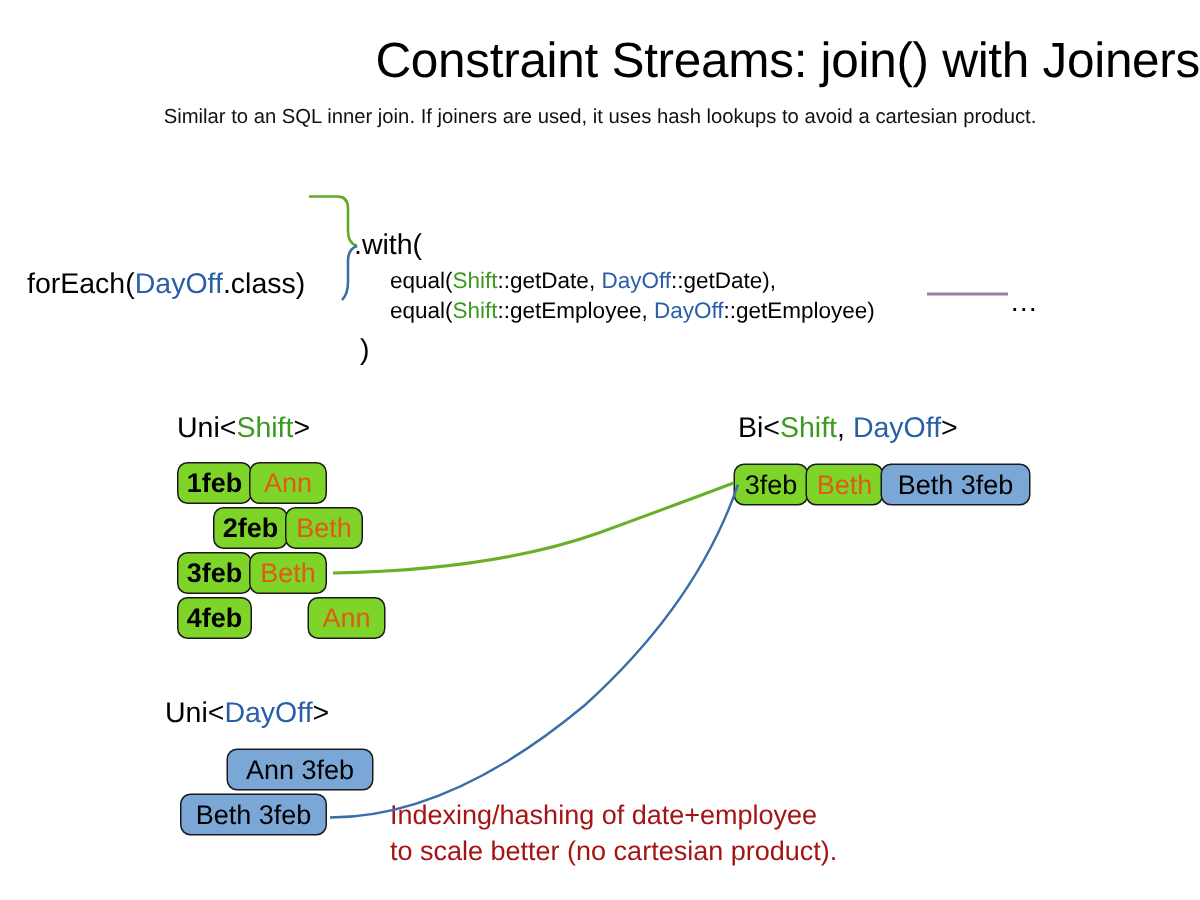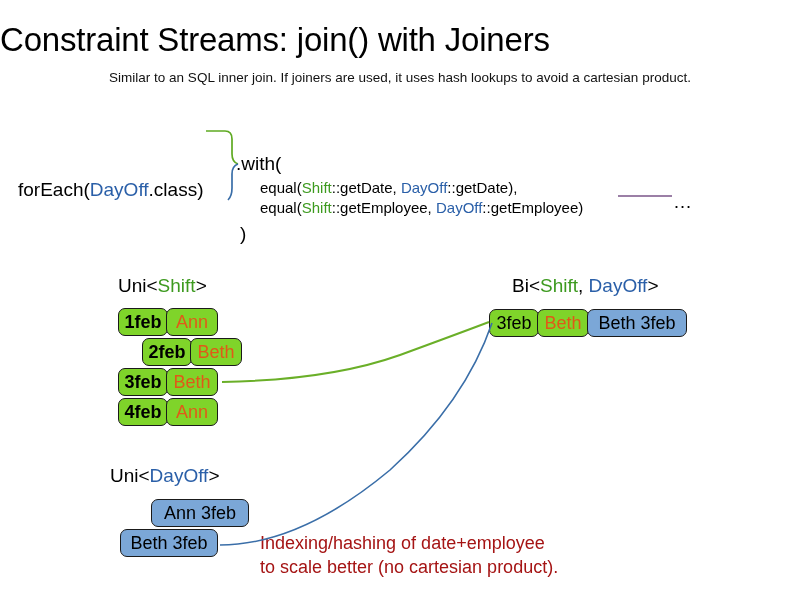--- a/index.html
+++ b/index.html
@@ -22,21 +22,21 @@
     width: 800px;
     height: 600px;
   }
 
   
   #slide-title {
     position: absolute;
     top: 20px;
     left: 0;
     width: 800px;
-    text-align: left;
+    text-align: right;
     font-size: 33px;
     line-height: 40px;
     font-weight: normal;
     letter-spacing: -0.2px;
     color: #000000;
     white-space: nowrap;
   }
   #slide-subtitle {
     position: absolute;
     top: 69px;
@@ -87,21 +87,21 @@
 
   
   .stream-label {
     position: absolute;
     font-size: 19px;
     line-height: 24px;
     white-space: nowrap;
     color: #000000;
   }
   #label-uni-shift  { left: 118px; top: 274px; }
-  #label-bi         { left: 512px; top: 274px; }
+  #label-bi         { left: 492px; top: 274px; }
   #label-uni-dayoff { left: 110px; top: 464px; }
 
   
   .fact-row {
     position: absolute;
     display: flex;
     align-items: stretch;
   }
   .cell {
     box-sizing: border-box;
@@ -121,21 +121,21 @@
   .txt-date   { color: #000000; }
   .txt-name   { color: #e05a18; }
   .txt-plain  { color: #000000; }
 
   .cell + .cell { margin-left: -2px; }
 
   
   #shift-row-0 { left: 118px; top: 308px; }
   #shift-row-1 { left: 118px; top: 338px; padding-left: 24px; }
   #shift-row-2 { left: 118px; top: 368px; }
-  #shift-row-3 { left: 118px; top: 398px; }
+  #shift-row-3 { left: 118px; top: 398px; gap: 39px; }
   .w-date { width: 50px; font-weight: bold; }
   .w-name { width: 52px; }
 
   
   #dayoff-row-0 { left: 120px; top: 499px; padding-left: 31px; }
   #dayoff-row-1 { left: 120px; top: 529px; }
   .w-pair { width: 98px; }
 
   
   #bi-row { left: 489px; top: 309px; }

